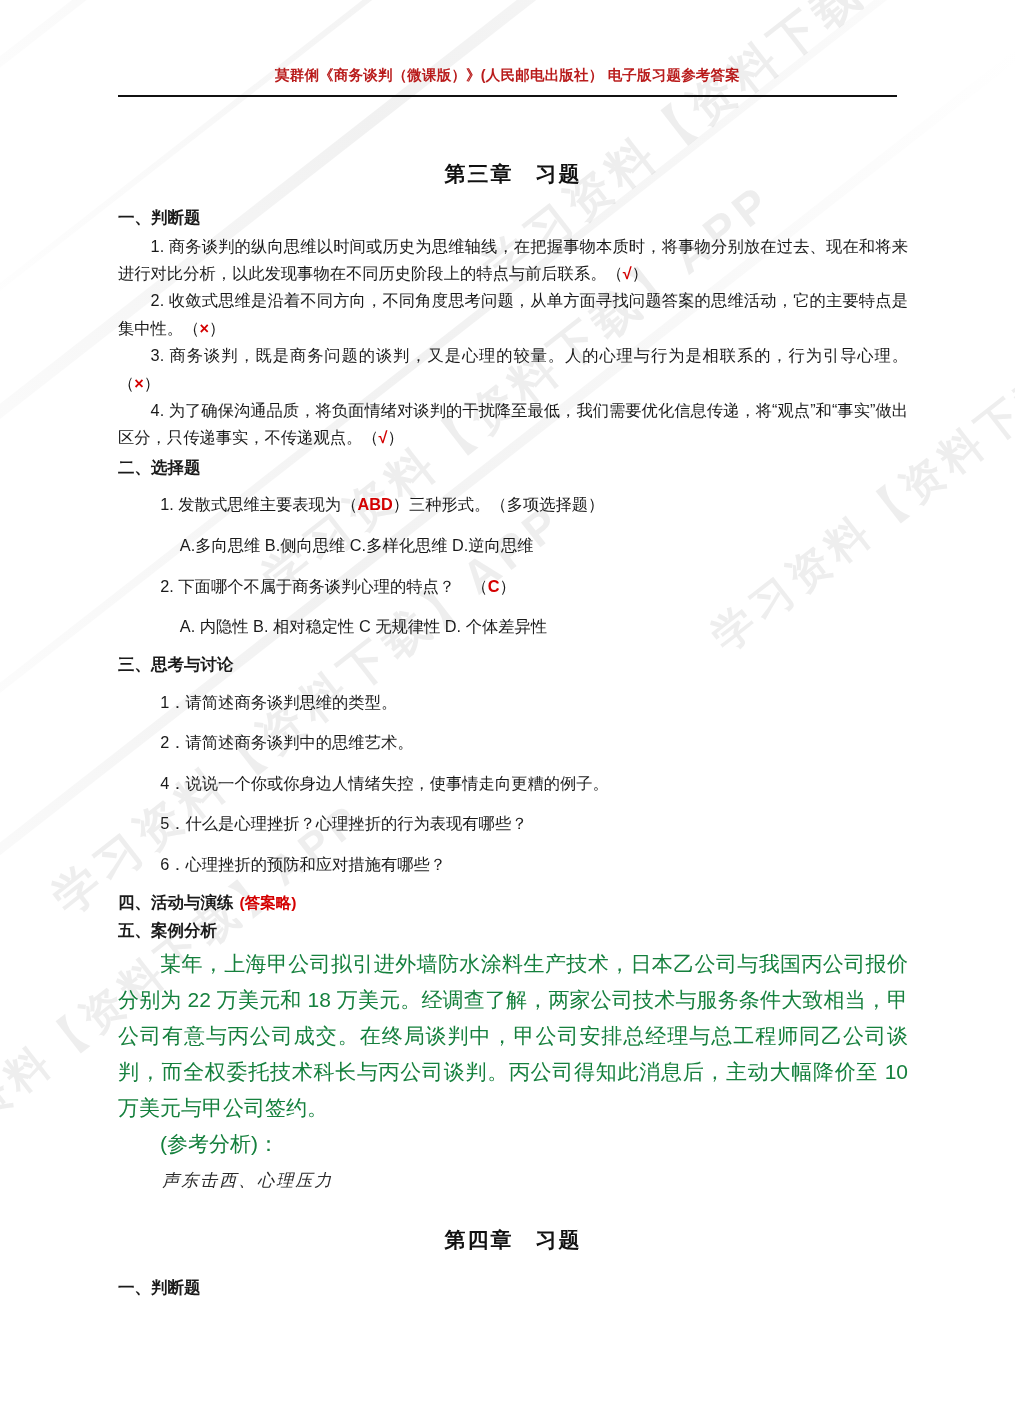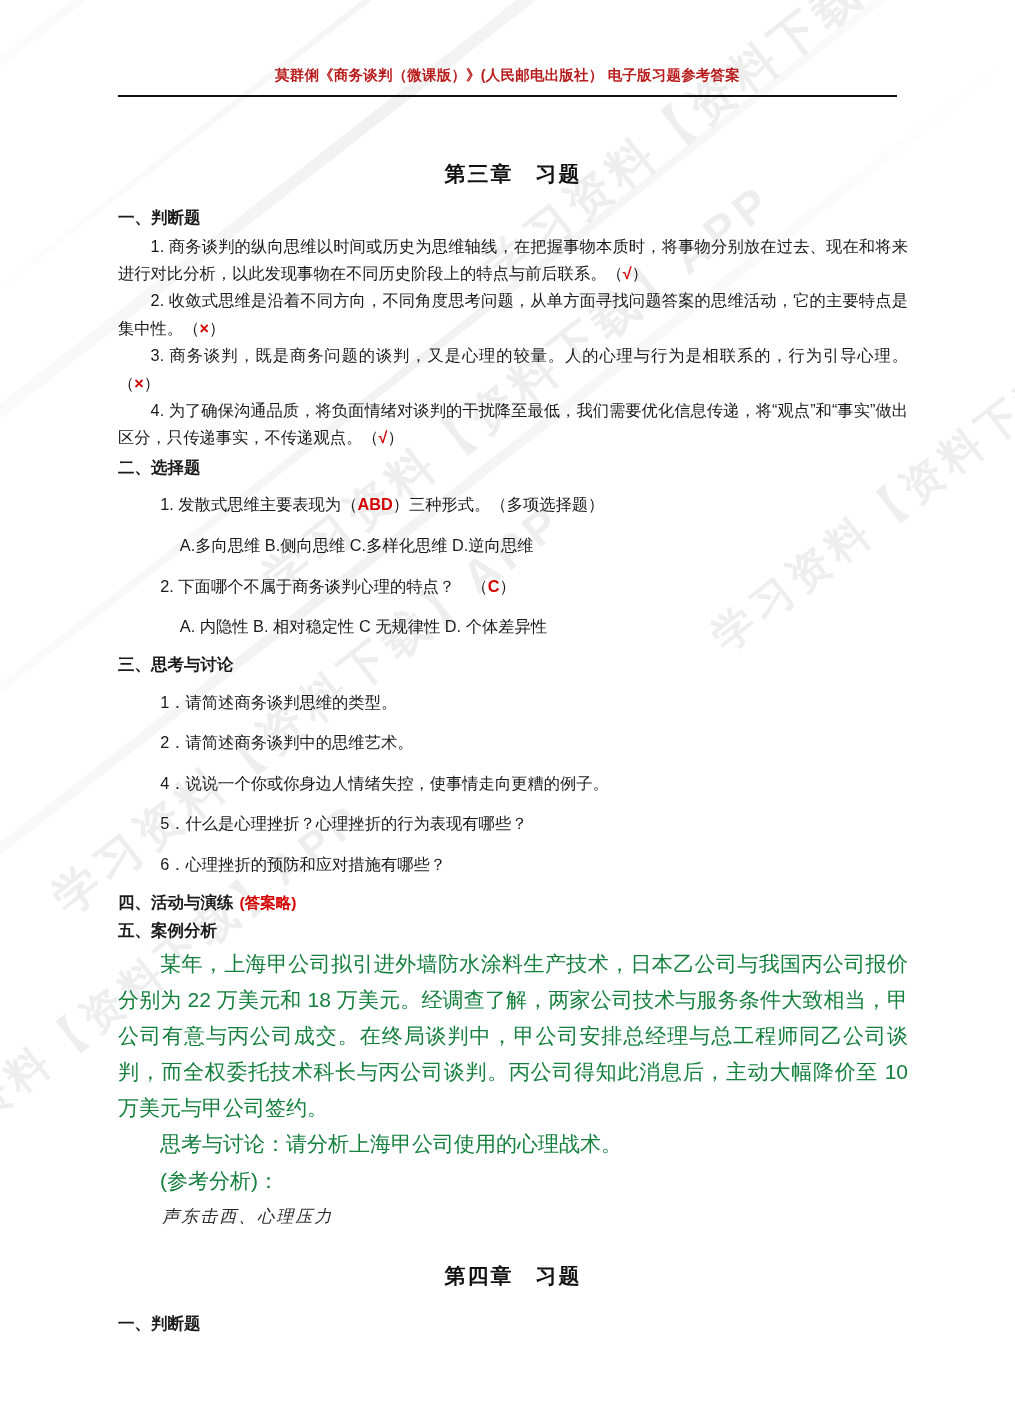--- a/index.html
+++ b/index.html
@@ -208,21 +208,20 @@
     <p class="qline spaced">4．说说一个你或你身边人情绪失控，使事情走向更糟的例子。</p>
     <p class="qline spaced">5．什么是心理挫折？心理挫折的行为表现有哪些？</p>
     <p class="qline spaced">6．心理挫折的预防和应对措施有哪些？</p>
 
     <div class="section-head"><span>四、活动与演练</span><span class="note-red">(答案略)</span></div>
 
     <div class="section-head">五、案例分析</div>
 
     <p class="case-para">某年，上海甲公司拟引进外墙防水涂料生产技术，日本乙公司与我国丙公司报价分别为 22 万美元和 18 万美元。经调查了解，两家公司技术与服务条件大致相当，甲公司有意与丙公司成交。在终局谈判中，甲公司安排总经理与总工程师同乙公司谈判，而全权委托技术科长与丙公司谈判。丙公司得知此消息后，主动大幅降价至 10 万美元与甲公司签约。</p>
 
-    <p class="case-para">思考与讨论：请分析上海甲公司使用的心理战术。</p>
 
     <p class="case-para red-plain">(参考分析)：</p>
 
     <p class="handwriting">声东击西、心理压力</p>
 
     <div class="chapter-title second">
       <span>第四章</span><span class="gap"></span><span>习题</span>
     </div>
 
     <div class="section-head">一、判断题</div>

